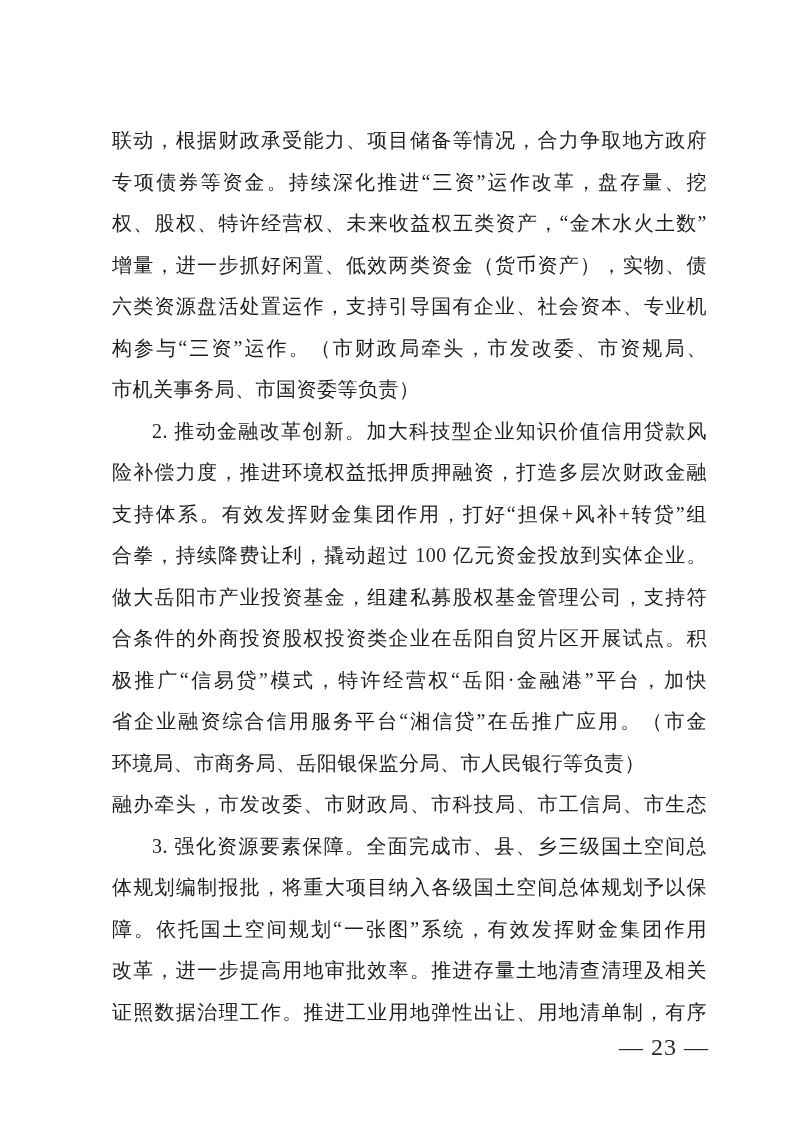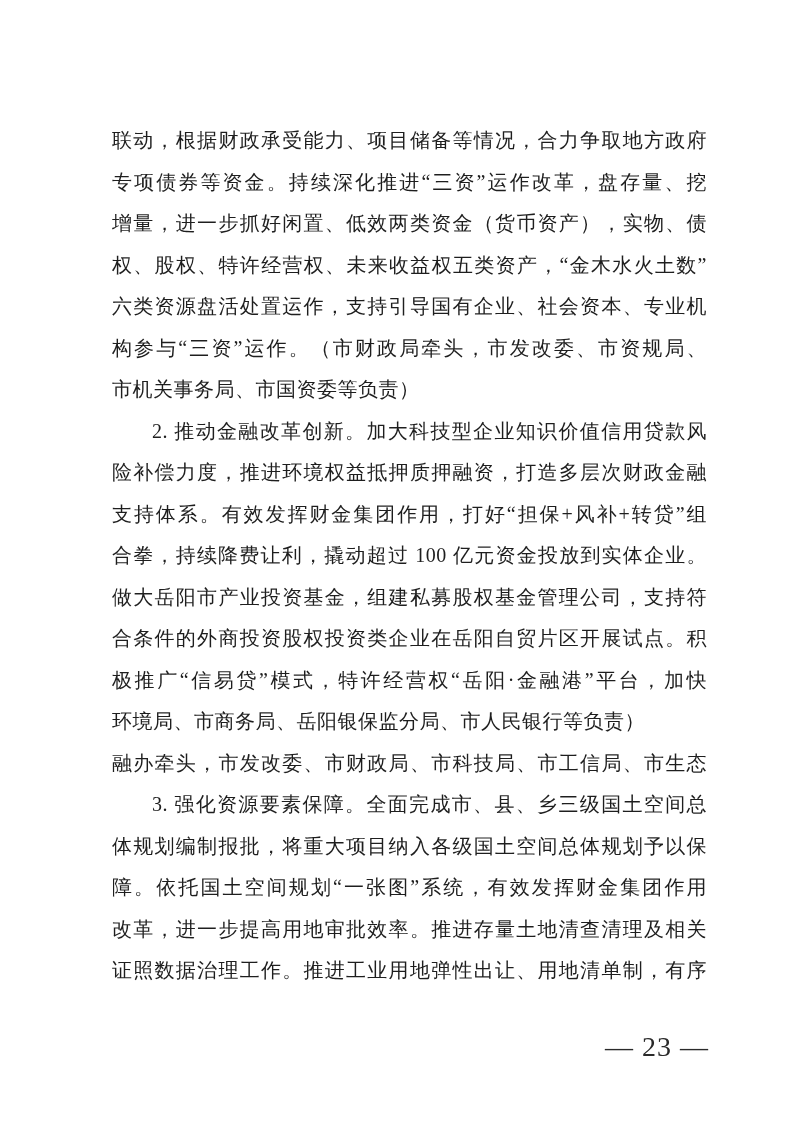--- a/index.html
+++ b/index.html
@@ -46,47 +46,48 @@
   }
   .line.indent {
     padding-left: 40px;
   }
   .page-number {
     position: absolute;
     top: 1033px;
     right: 96px;
     height: 28px;
     line-height: 28px;
-    font-size: 28px;
+    font-size: 24px;
     letter-spacing: 1px;
     color: #2a2a2a;
     font-family: "Liberation Serif", serif;
     white-space: nowrap;
   }
 </style>
 </head>
 <body>
 
 <div class="page">
 
   <main class="text-block">
     <div class="line">联动，根据财政承受能力、项目储备等情况，合力争取地方政府</div>
     <div class="line">专项债券等资金。持续深化推进“三资”运作改革，盘存量、挖</div>
+    <div class="line">权、股权、特许经营权、未来收益权五类资产，“金木水火土数”</div>
     <div class="line">增量，进一步抓好闲置、低效两类资金（货币资产），实物、债</div>
-    <div class="line">权、股权、特许经营权、未来收益权五类资产，“金木水火土数”</div>
     <div class="line">六类资源盘活处置运作，支持引导国有企业、社会资本、专业机</div>
     <div class="line">构参与“三资”运作。（市财政局牵头，市发改委、市资规局、</div>
     <div class="line para-end">市机关事务局、市国资委等负责）</div>
     <div class="line indent">2. 推动金融改革创新。加大科技型企业知识价值信用贷款风</div>
     <div class="line">险补偿力度，推进环境权益抵押质押融资，打造多层次财政金融</div>
     <div class="line">支持体系。有效发挥财金集团作用，打好“担保+风补+转贷”组</div>
     <div class="line">合拳，持续降费让利，撬动超过 100 亿元资金投放到实体企业。</div>
     <div class="line">做大岳阳市产业投资基金，组建私募股权基金管理公司，支持符</div>
     <div class="line">合条件的外商投资股权投资类企业在岳阳自贸片区开展试点。积</div>
     <div class="line">极推广“信易贷”模式，特许经营权“岳阳·金融港”平台，加快</div>
+    <div class="line">省企业融资综合信用服务平台“湘信贷”在岳推广应用。（市金</div>
     <div class="line para-end">环境局、市商务局、岳阳银保监分局、市人民银行等负责）</div>
     <div class="line">融办牵头，市发改委、市财政局、市科技局、市工信局、市生态</div>
     <div class="line indent">3. 强化资源要素保障。全面完成市、县、乡三级国土空间总</div>
     <div class="line">体规划编制报批，将重大项目纳入各级国土空间总体规划予以保</div>
     <div class="line">障。依托国土空间规划“一张图”系统，有效发挥财金集团作用</div>
     <div class="line">改革，进一步提高用地审批效率。推进存量土地清查清理及相关</div>
     <div class="line">证照数据治理工作。推进工业用地弹性出让、用地清单制，有序</div>
   </main>
 
   <footer class="page-number">— 23 —</footer>

